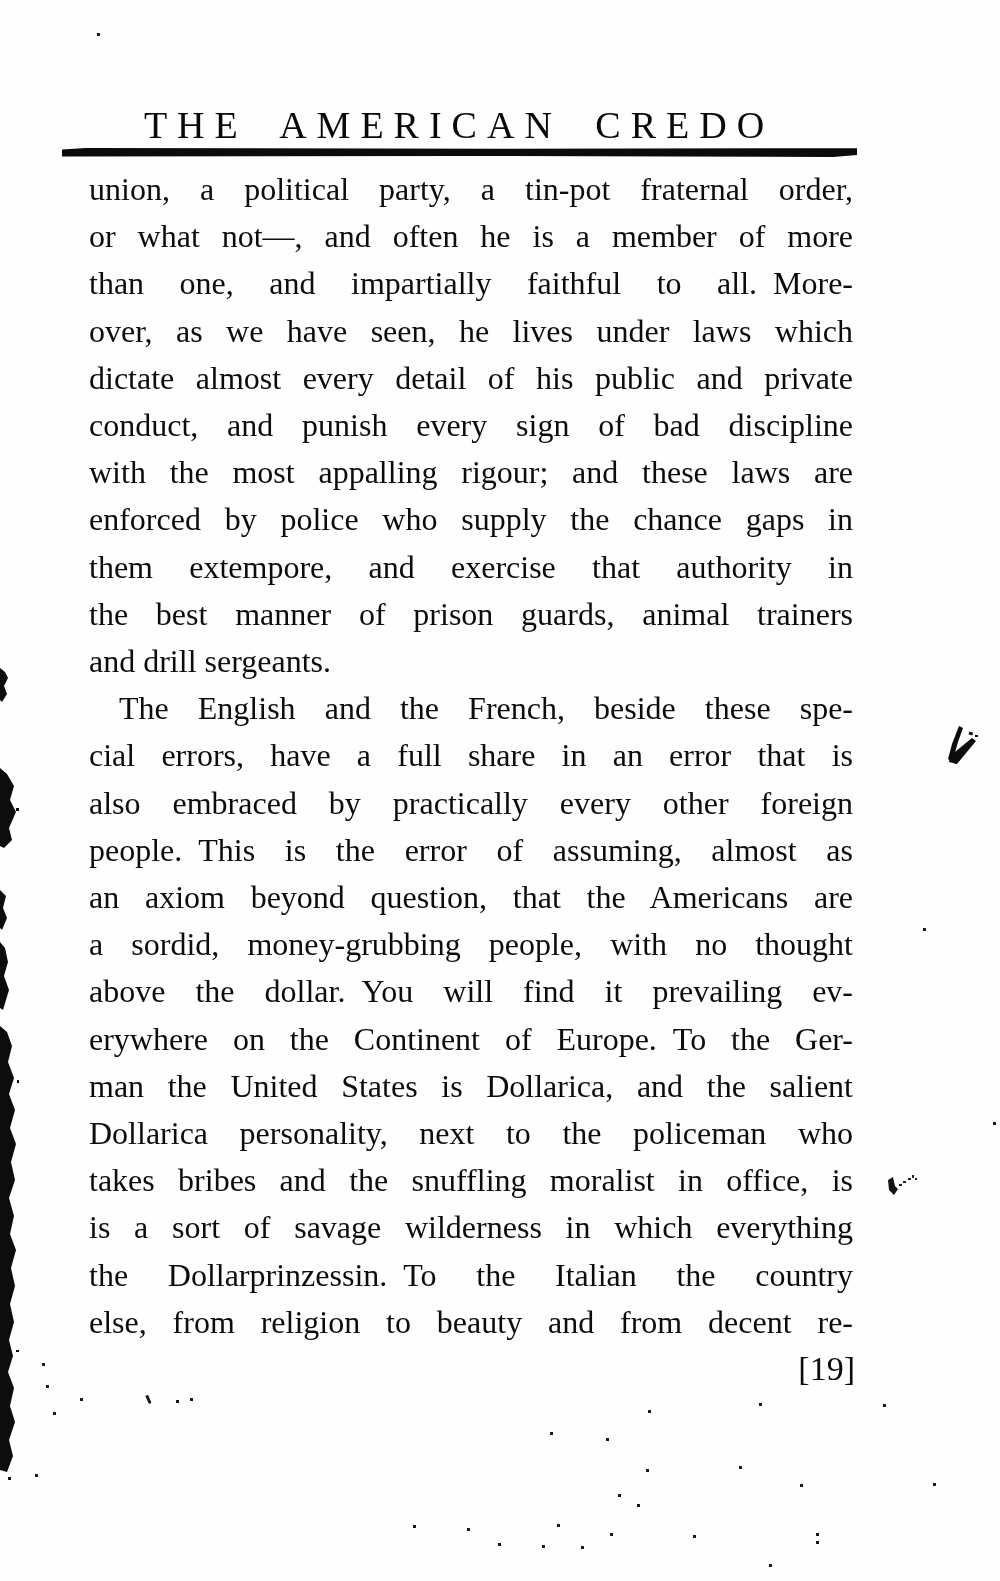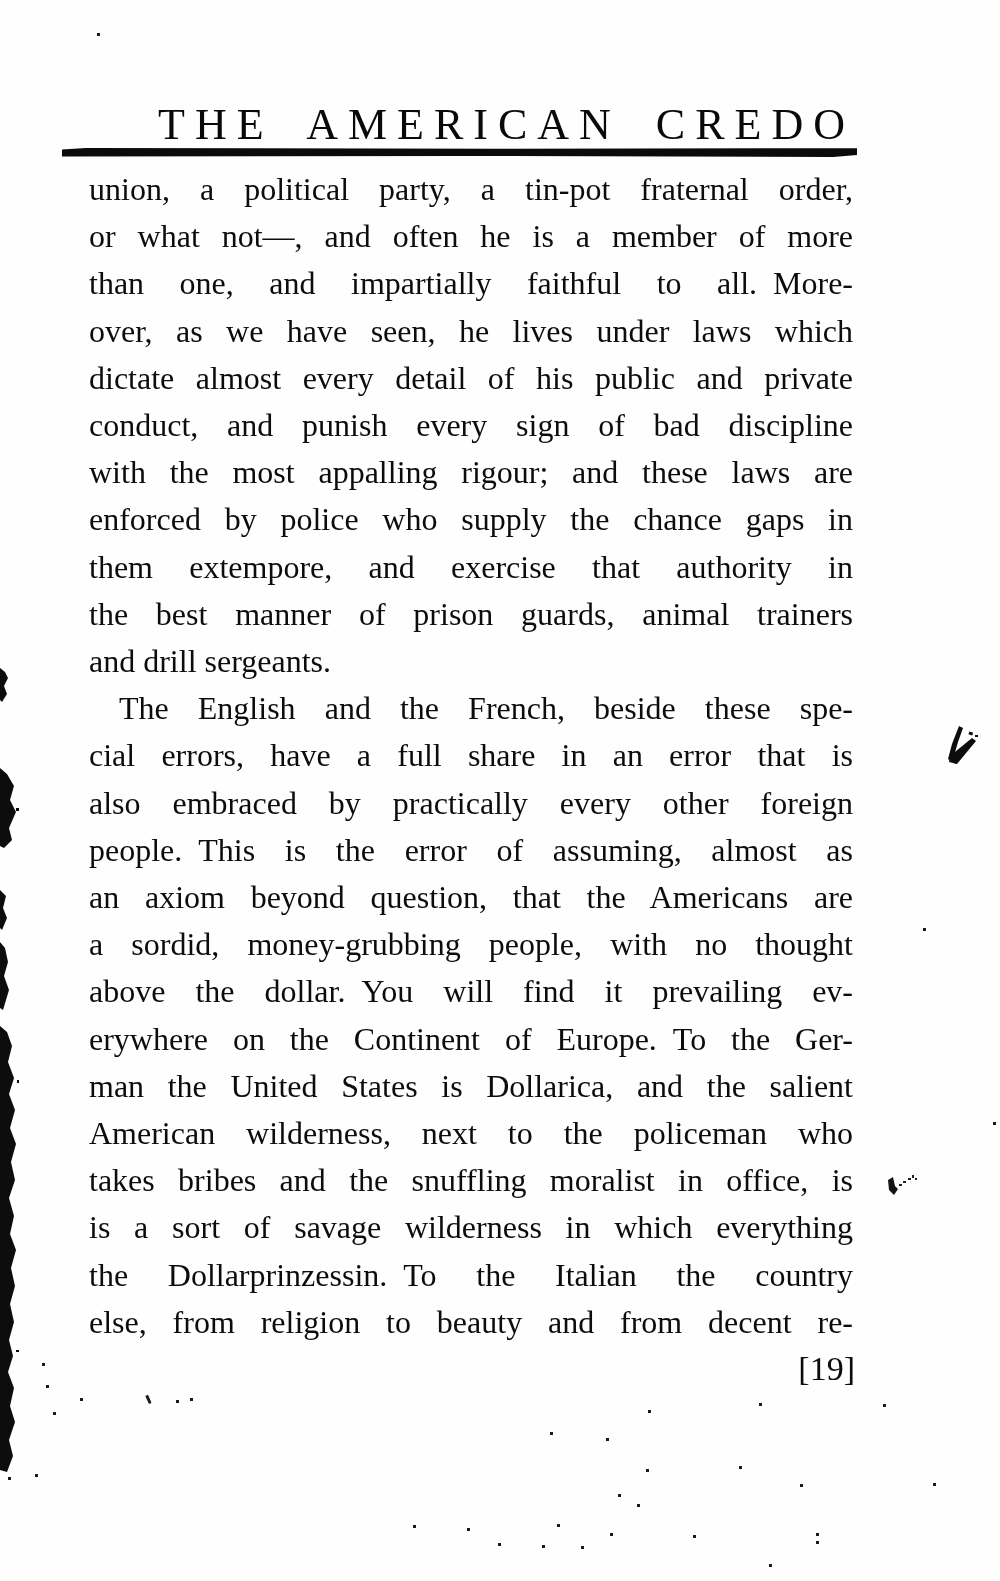--- a/index.html
+++ b/index.html
@@ -14,22 +14,22 @@
   }
   .page {
     position: absolute;
     inset: 0;
   }
   .page-header {
     position: absolute;
     top: 103px;
     left: 63px;
     width: 792px;
-    text-align: right;
-    font-size: 44px;
+    text-align: center;
+    font-size: 38px;
     line-height: 44px;
     letter-spacing: 10px;
     word-spacing: 14px;
     color: #090909;
     white-space: nowrap;
   }
   .head-rule {
     position: absolute;
     top: 148px;
     left: 62px;
@@ -161,21 +161,21 @@
       <div class="line end">and drill sergeants.</div>
       <div class="line indent">The English and the French, beside these spe-</div>
       <div class="line">cial errors, have a full share in an error that is</div>
       <div class="line">also embraced by practically every other foreign</div>
       <div class="line">people. This is the error of assuming, almost as</div>
       <div class="line">an axiom beyond question, that the Americans are</div>
       <div class="line">a sordid, money-grubbing people, with no thought</div>
       <div class="line">above the dollar. You will find it prevailing ev-</div>
       <div class="line">erywhere on the Continent of Europe. To the Ger-</div>
       <div class="line">man the United States is Dollarica, and the salient</div>
-      <div class="line">American wilderness, next to the policeman who</div>
+      <div class="line">Dollarica personality, next to the policeman who</div>
       <div class="line">takes bribes and the snuffling moralist in office, is</div>
       <div class="line">is a sort of savage wilderness in which everything</div>
       <div class="line">the Dollarprinzessin. To the Italian the country</div>
       <div class="line">else, from religion to beauty and from decent re-</div>
     </div>
 
   <div class="page-number">[19]</div>
 
   <svg class="pen-check-large" viewBox="0 0 38 42" xmlns="http://www.w3.org/2000/svg">
     <path d="M17 0 L21 2 L16 16 L12 30 L17 34 L14 38 L6 33 L10 18 Z" fill="#0c0c0c"></path>

